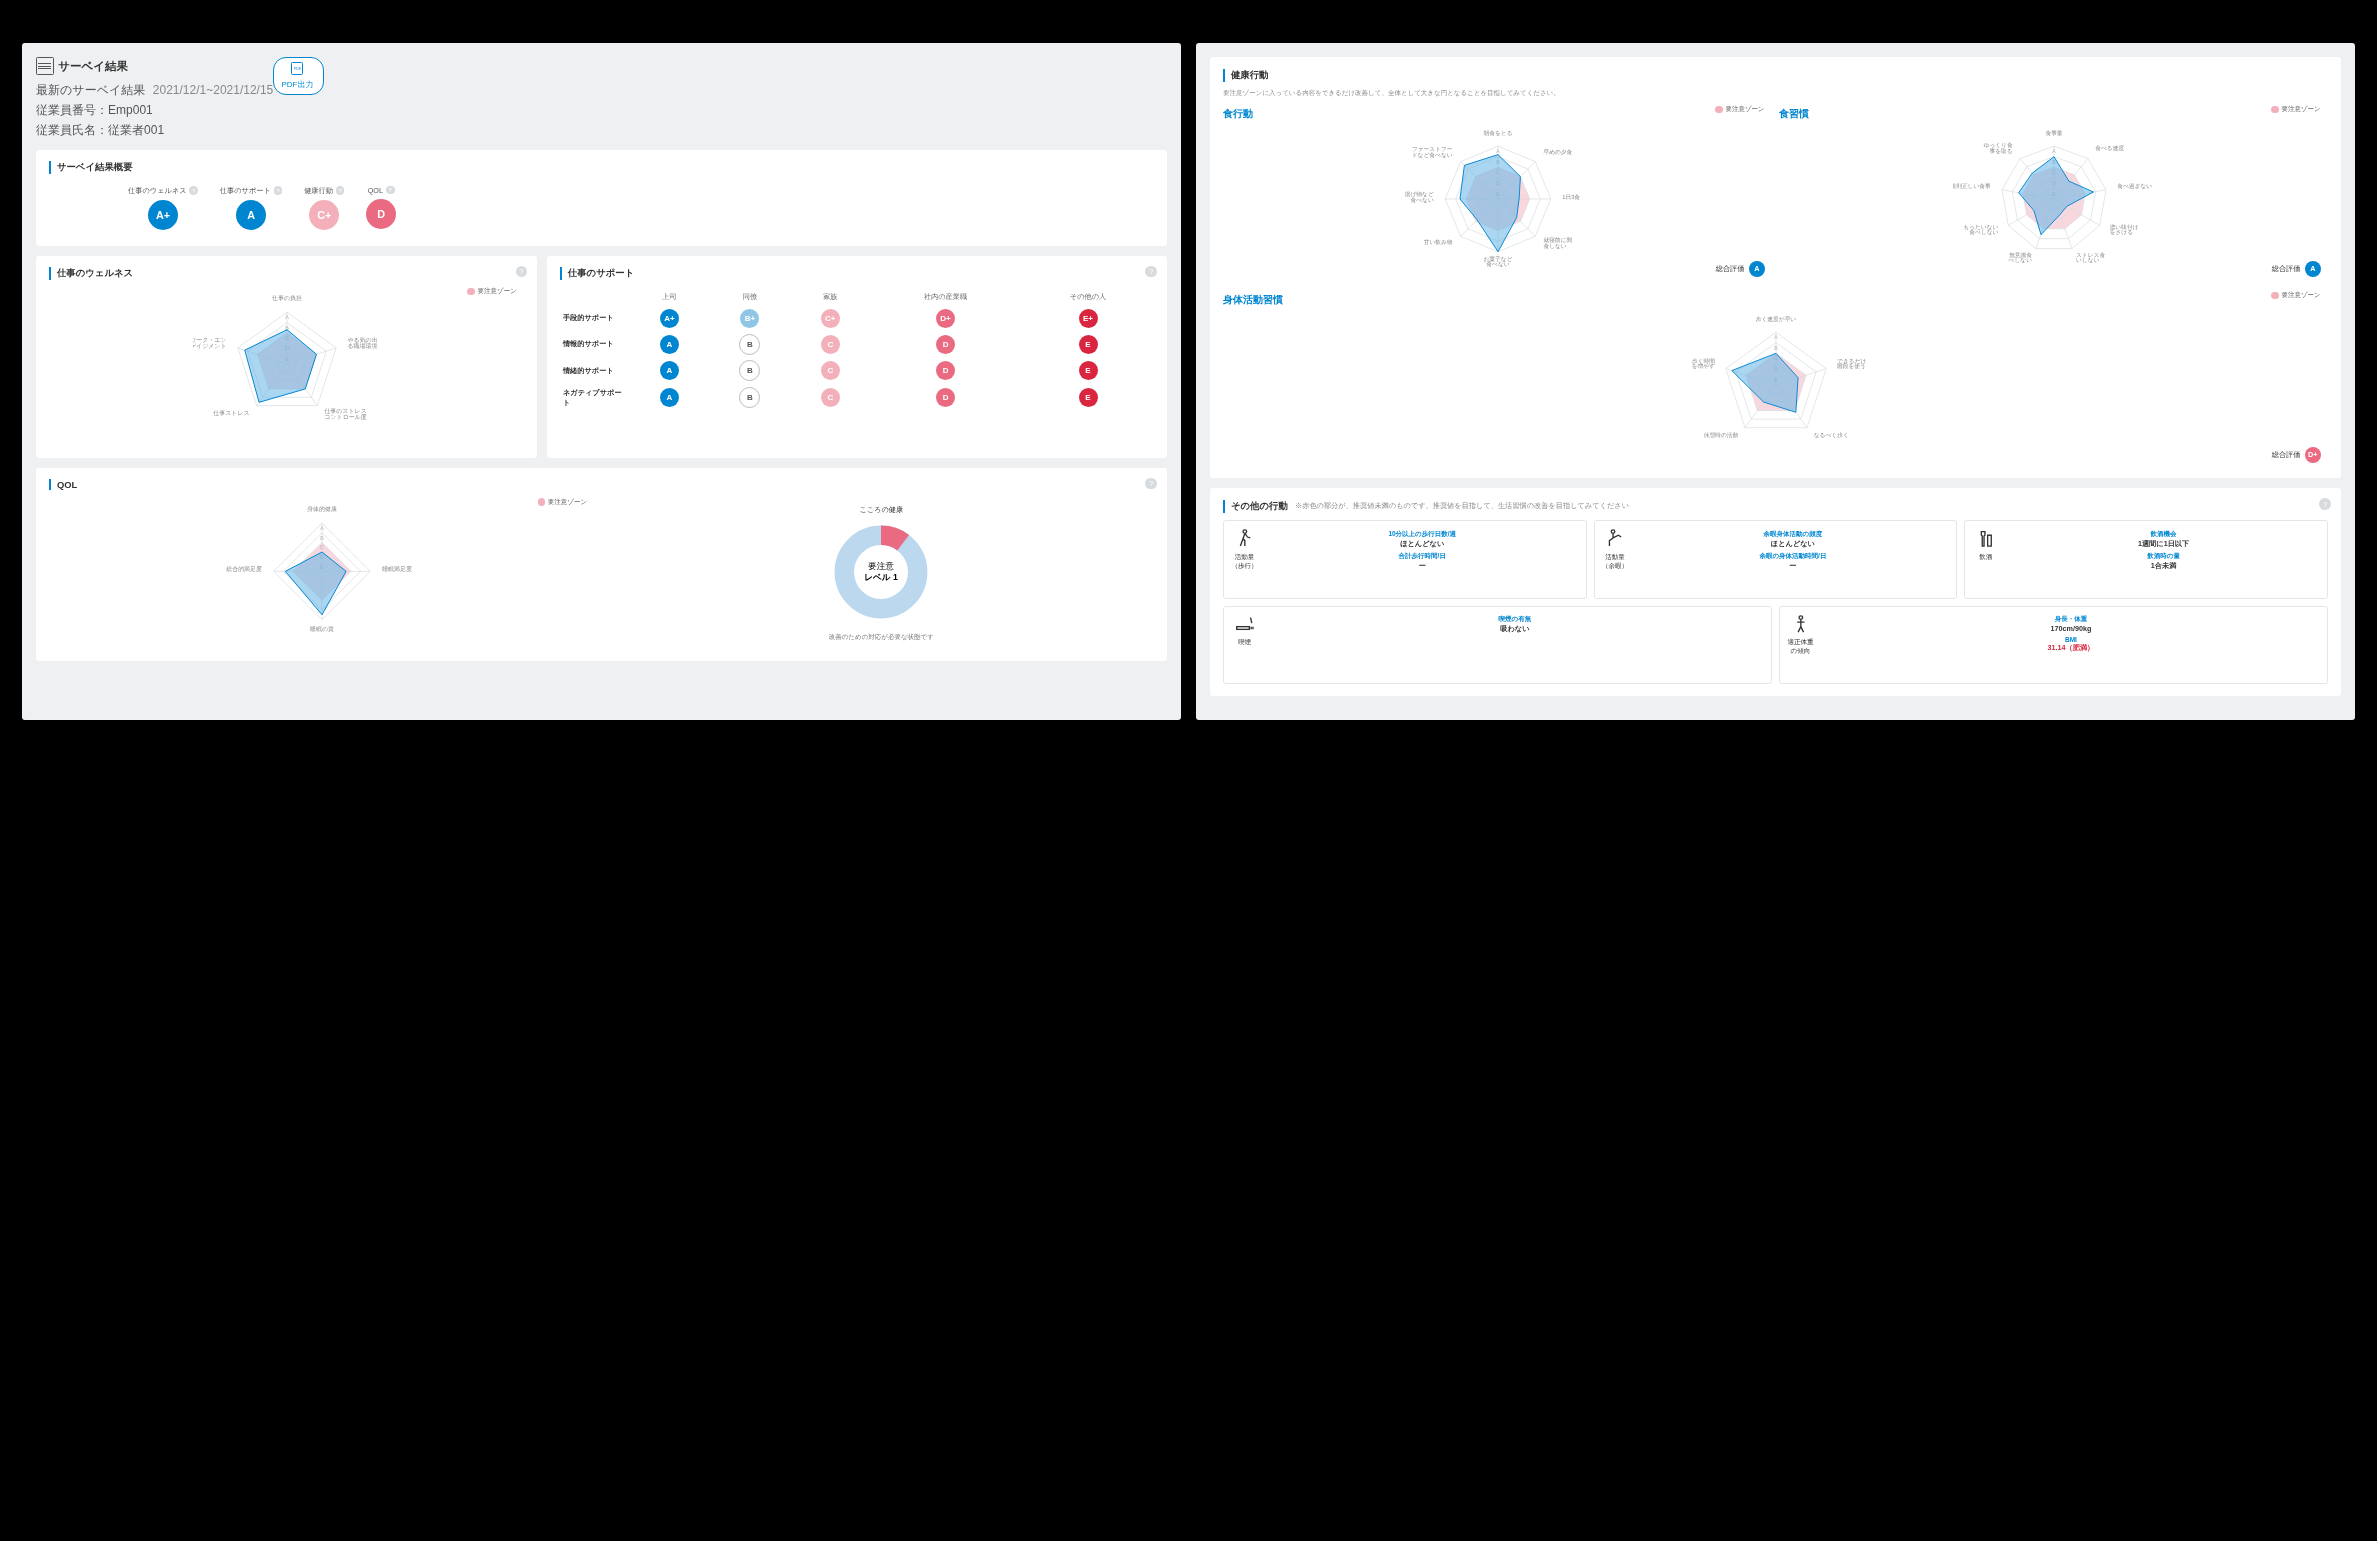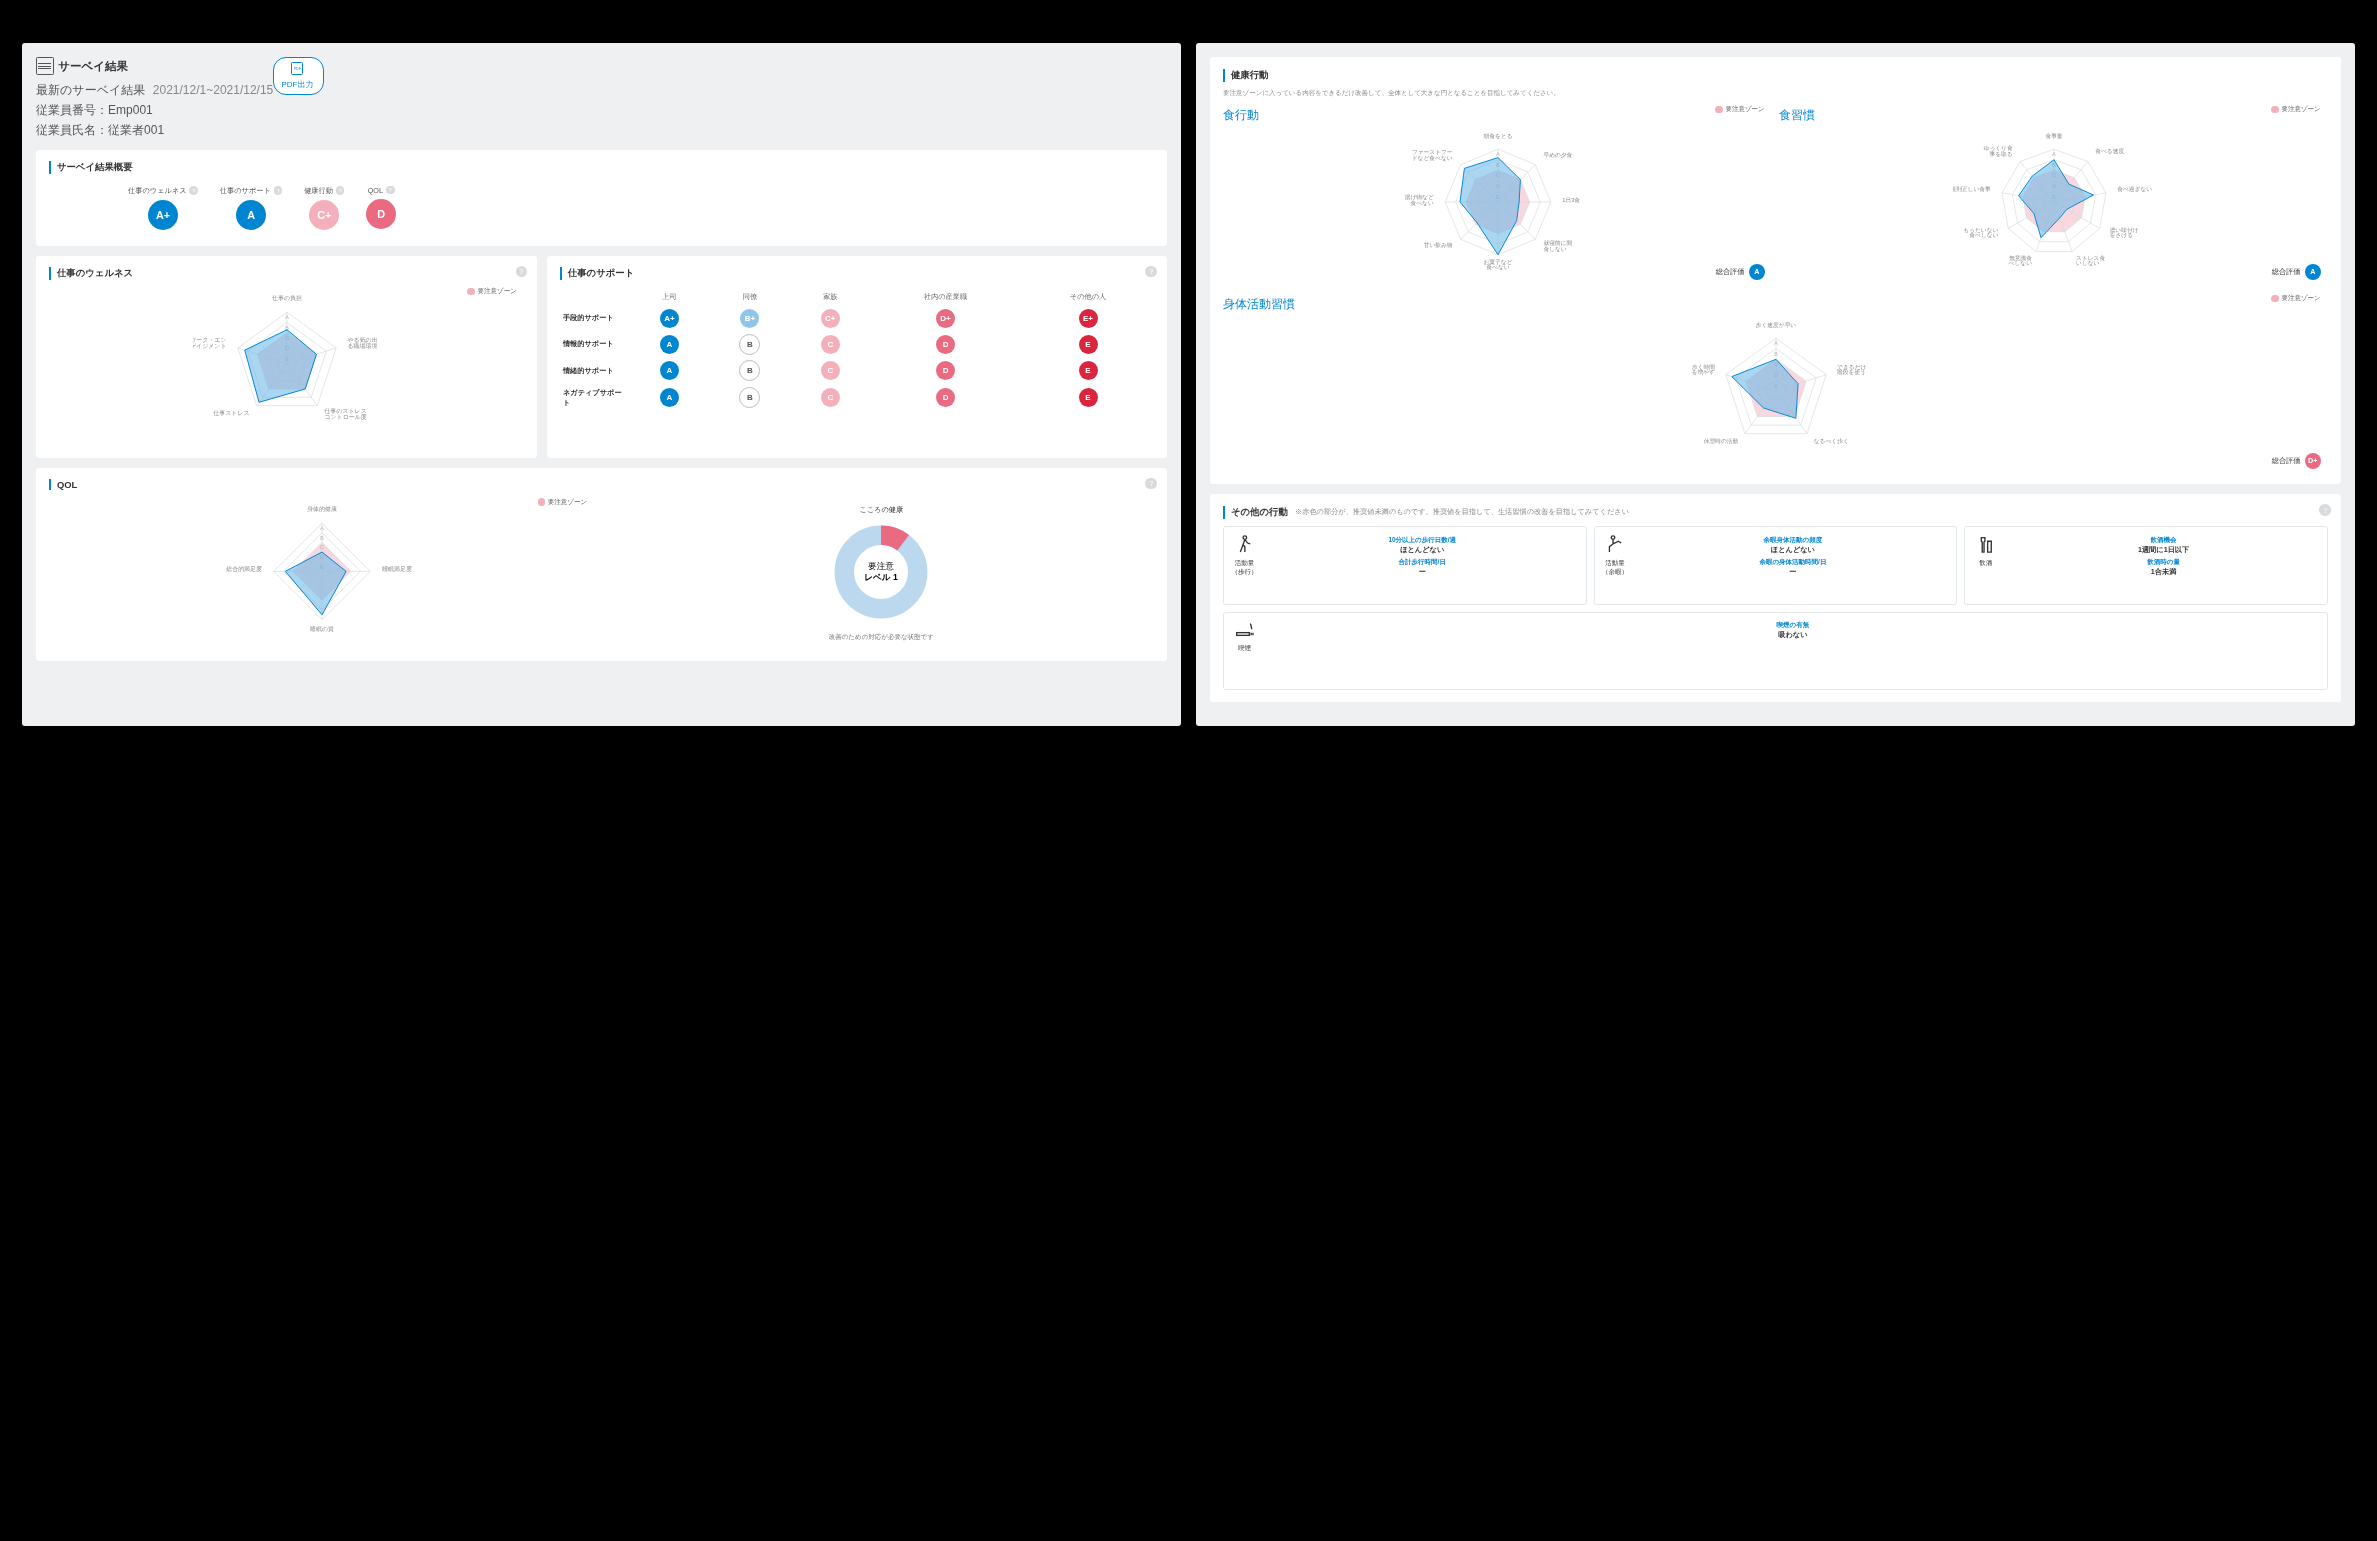--- a/index.html
+++ b/index.html
@@ -39,21 +39,21 @@
   
   table.support{width:100%;border-collapse:collapse;font-size:7.2px;}
   table.support th{font-weight:400;color:#666;padding:4.3px 2.9px;text-align:center;}
   table.support td{padding:2.9px;text-align:center;}
   table.support td:first-child,table.support th:first-child{text-align:left;font-weight:700;font-size:7.2px;width:65px;}
   .sgrade{width:19px;height:19px;border-radius:50%;color:#fff;font-weight:700;font-size:8px;display:inline-flex;align-items:center;justify-content:center;}
   
   .donut-wrap{text-align:center;}
   .donut-caption{font-size:6.5px;color:#777;margin-top:4.3px;}
   
-  .sub-blue{font-size:12px;font-weight:400;color:#0086d1;margin:4.3px 0 1.4px;}
+  .sub-blue{font-size:10px;font-weight:700;color:#0086d1;margin:4.3px 0 1.4px;}
   .radar-grid{display:flex;flex-wrap:wrap;gap:7.2px;}
   .radar-cell{flex:1 1 45%;position:relative;}
   .radar-footer{position:absolute;bottom:4.3px;right:7.2px;font-size:7.2px;display:flex;align-items:center;gap:4.3px;}
   .sgrade.sm{width:16px;height:16px;font-size:7.2px;}
   
   .tiles{display:flex;flex-wrap:wrap;gap:7.2px;}
   .tile{border:0.7px solid #e3e6e9;border-radius:2.9px;padding:7.2px 5.8px;flex:1 1 30%;display:flex;gap:5.8px;min-height:62px;}
   .tile-icon{width:29px;display:flex;flex-direction:column;align-items:center;justify-content:flex-start;}
   .tile-icon svg{width:21.7px;height:21.7px;stroke:#333;fill:none;stroke-width:1.5;}
   .tile-icon-label{font-size:6.5px;margin-top:2.9px;text-align:center;}
@@ -463,17 +463,32 @@
                 <path d="M19 14v3M21 14v3M18 4c2 2 0 4 2 6"></path>
               </svg>
               <div class="tile-icon-label">喫煙</div>
             </div>
       <div class="tile-body">
         <div class="k">喫煙の有無</div>
               <div class="v">吸わない</div>
 
       </div>
     </div>
+          <div class="tile">
+      <div class="tile-icon">
+              <svg viewBox="0 0 24 24">
+                <circle cx="12" cy="4" r="2"></circle>
+                <path d="M12 6v8M12 14l-3 6M12 14l3 6M8 9h8"></path>
+              </svg>
+              <div class="tile-icon-label">適正体重の傾向</div>
+            </div>
+      <div class="tile-body">
+        <div class="k">身長・体重</div>
+              <div class="v">170cm/90kg</div>
+        <div class="k red">BMI</div>
+              <div class="v red">31.14（肥満）</div>
+      </div>
+    </div>
         </div>
     </div>
   </div>
 </div>
 
 
 </body></html>

